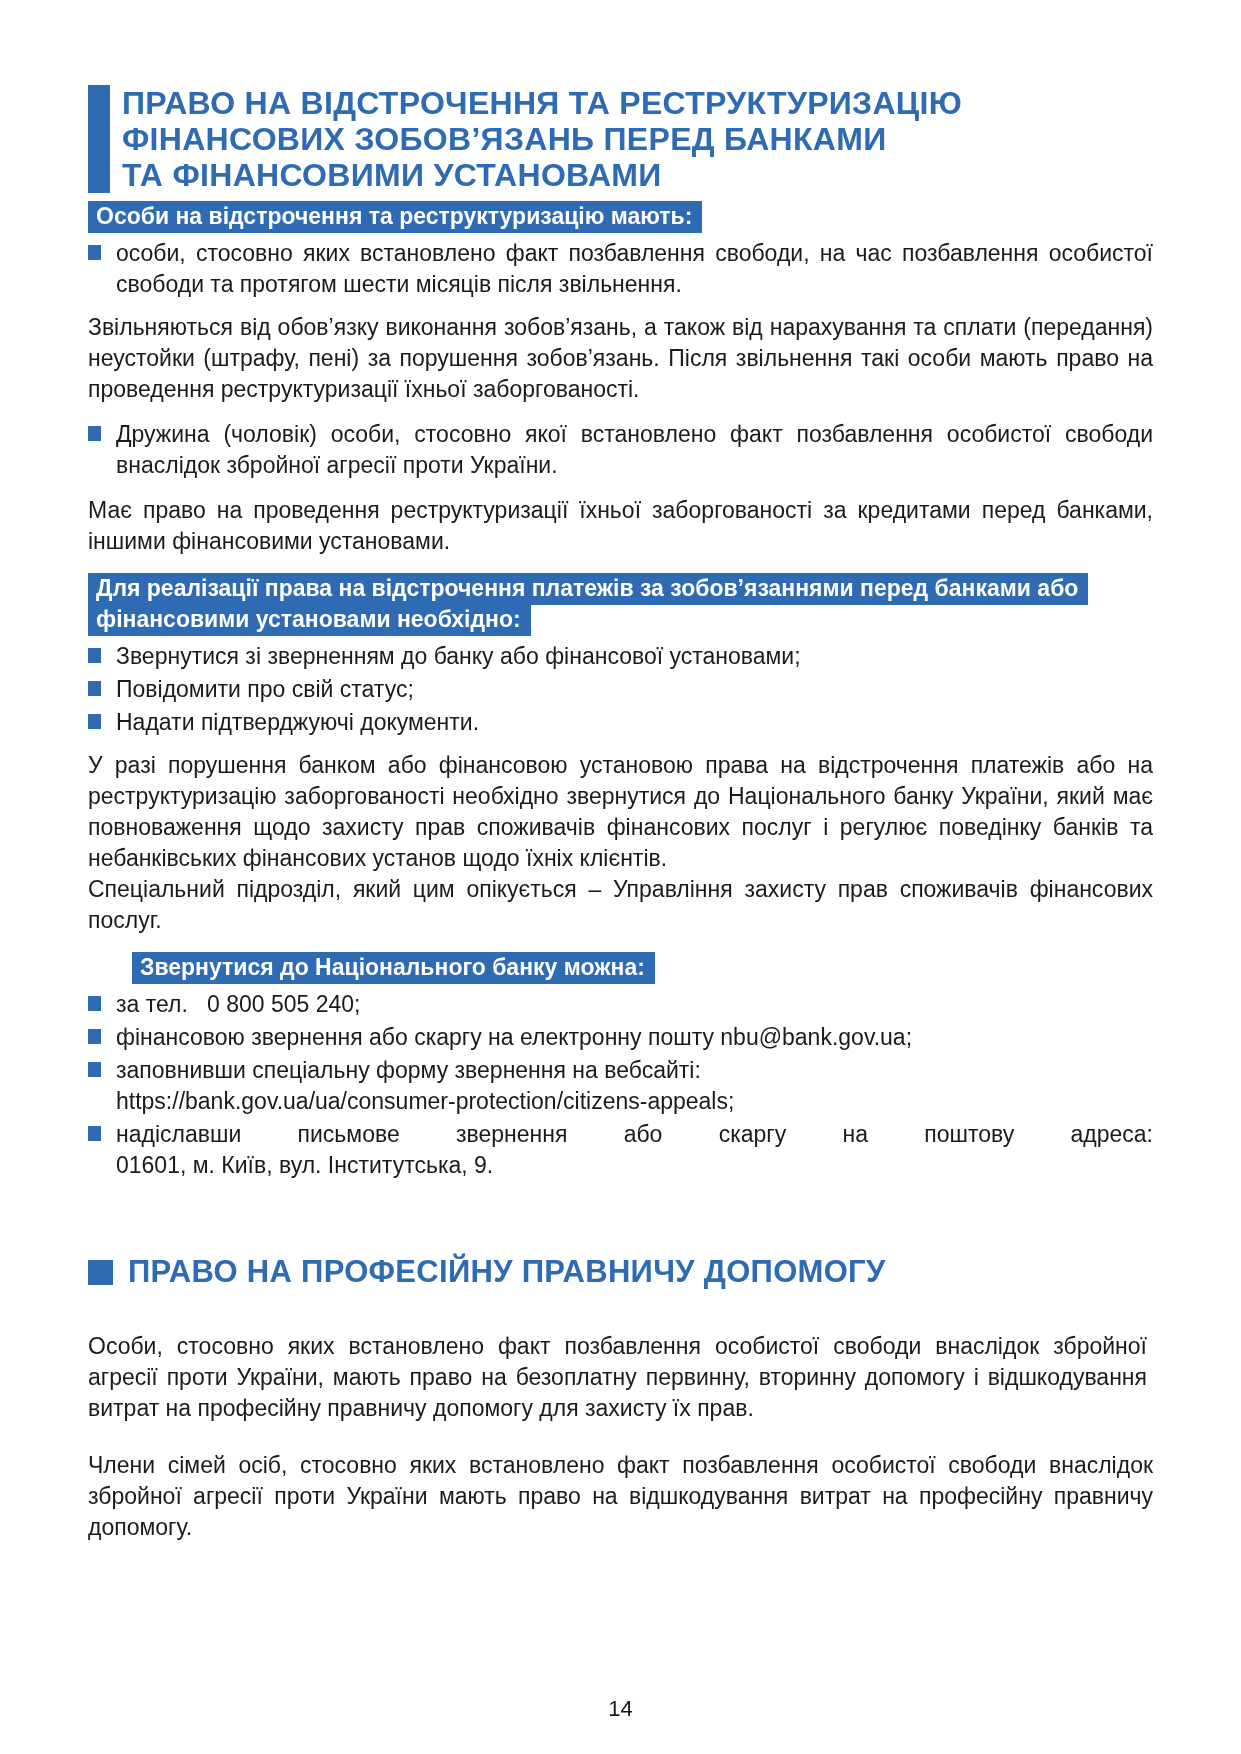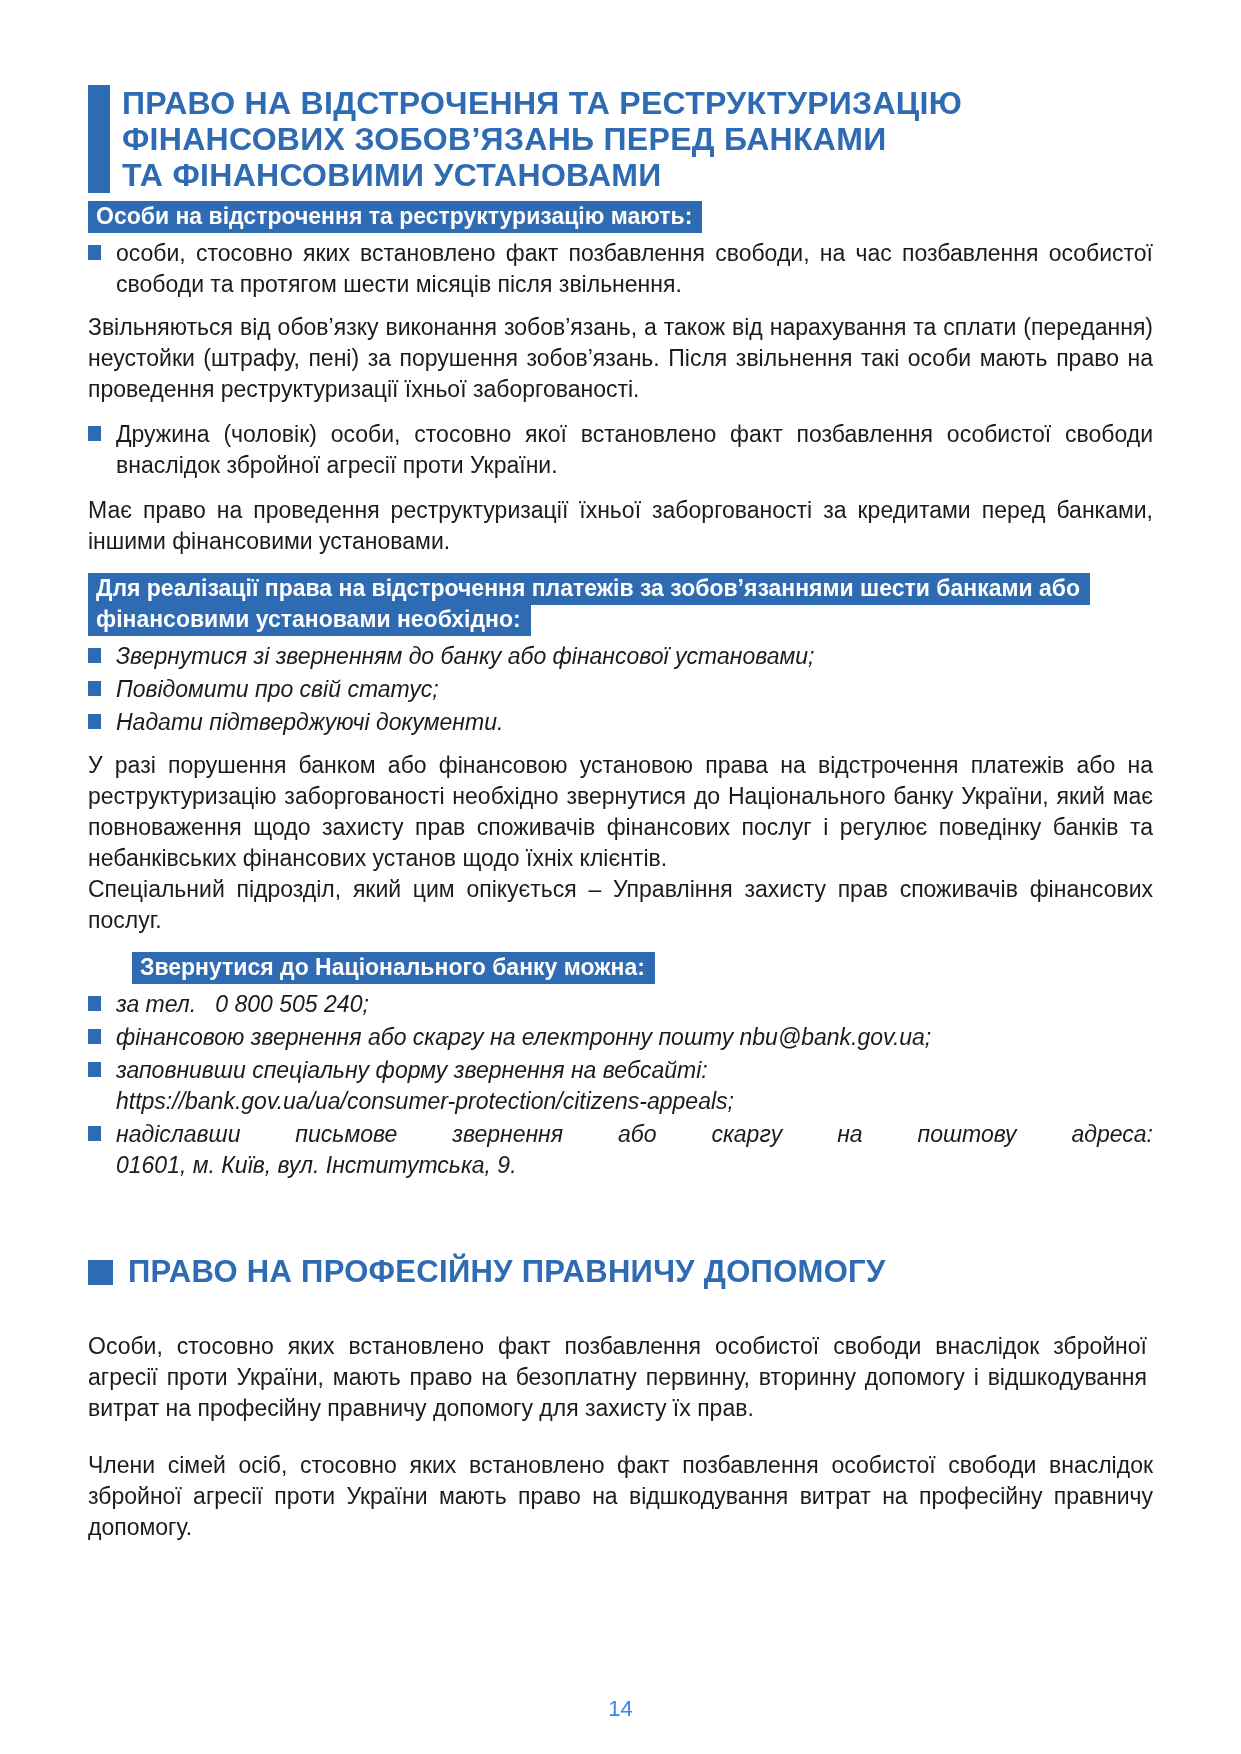--- a/index.html
+++ b/index.html
@@ -34,33 +34,33 @@
   .bullet .txt{
     flex:1;font-size:23px;line-height:31px;text-align:justify;
     white-space:pre-line;
   }
   .bullet .txt .line-just{display:block;text-align:justify;text-align-last:justify;}
   .bullet .txt .line-norm{display:block;text-align:left;}
 
   
   .para{font-size:23px;line-height:31px;text-align:justify;margin:12px 0;}
   .para.tight{margin:0;}
-  .group{margin-bottom:12px;font-style:italic;}
+  .group{margin-bottom:12px;}
 
   
   .section2-title{display:flex;align-items:center;gap:15px;margin:72px 0 40px 0;}
   .section2-title .sq2{width:25px;height:25px;background:var(--accent,#2F6BB2);flex:none;}
   .section2-title h2{
     margin:0;color:var(--accent,#2F6BB2);font-size:31px;line-height:38px;
     font-weight:bold;letter-spacing:.3px;
   }
 
   
   .page-footer{position:absolute;left:0;right:0;bottom:32px;text-align:center;
-    font-size:22px;color:#3b82f6;}
+    font-size:22px;color:#0f172a;}
 </style>
 </head>
 <body>
 
 <div class="content">
 
   <div class="title-block">
     <div class="accent-bar"></div>
     <h1 class="doc-title">ПРАВО НА ВІДСТРОЧЕННЯ ТА РЕСТРУКТУРИЗАЦІЮ
 ФІНАНСОВИХ ЗОБОВ’ЯЗАНЬ ПЕРЕД БАНКАМИ
@@ -79,21 +79,21 @@
   <p class="para">Звільняються від обов’язку виконання зобов’язань, а також від нарахування та сплати (передання) неустойки (штрафу, пені) за порушення зобов’язань. Після звільнення такі особи мають право на проведення реструктуризації їхньої заборгованості.</p>
 
   <div class="bullet" style="margin-top:14px;">
     <span class="sq"></span>
     <span class="txt">Дружина (чоловік) особи, стосовно якої встановлено факт позбавлення особистої свободи внаслідок збройної агресії проти України.</span>
   </div>
 
   <p class="para" style="margin-top:14px;margin-bottom:16px;">Має право на проведення реструктуризації їхньої заборгованості за кредитами перед банками, іншими фінансовими установами.</p>
 
   <div class="badge-line">
-    <span class="badge">Для реалізації права на відстрочення платежів за зобов’язаннями шести банками або фінансовими установами необхідно:</span>
+    <span class="badge">Для реалізації права на відстрочення платежів за зобов’язаннями перед банками або фінансовими установами необхідно:</span>
   </div>
 
   <div class="group">
     <div class="bullet">
       <span class="sq"></span>
       <span class="txt">Звернутися зі зверненням до банку або фінансової установами;</span>
     </div>
     <div class="bullet">
       <span class="sq"></span>
       <span class="txt">Повідомити про свій статус;</span>

